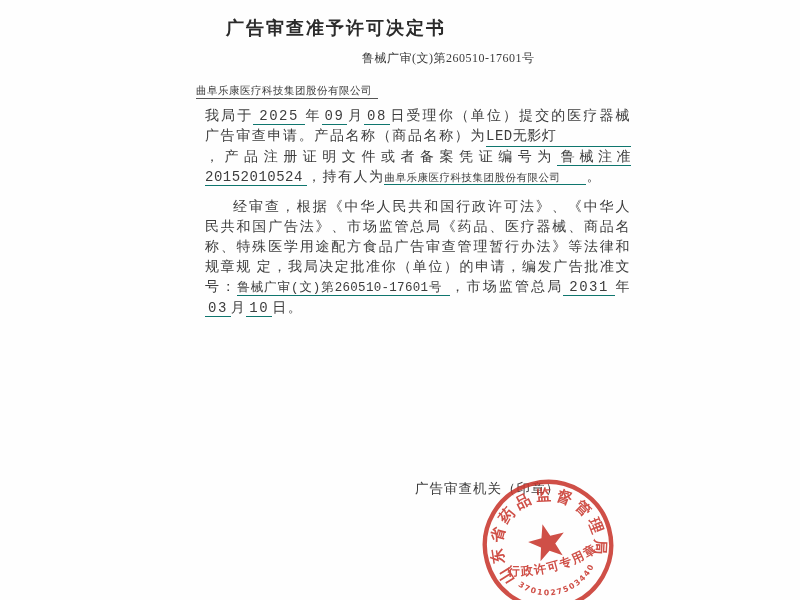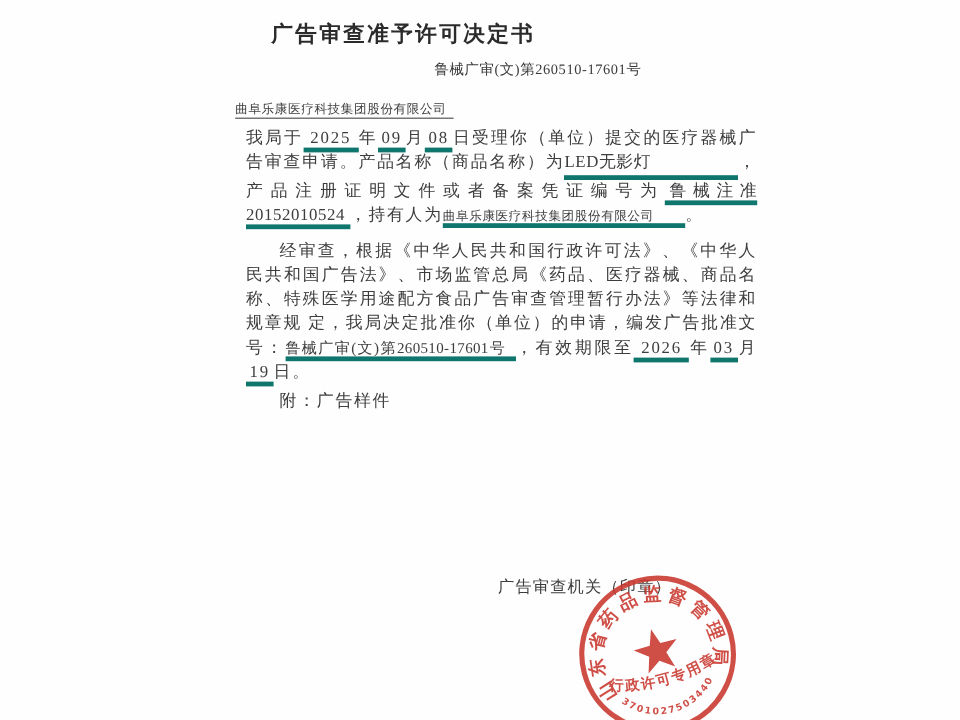--- a/index.html
+++ b/index.html
@@ -28,21 +28,21 @@
   }
   .body{
     position:absolute;top:106px;left:205px;width:426px;
     font-size:14px;line-height:20px;letter-spacing:1.5px;
     text-align:justify;
   }
   .body p{margin:0;}
   .p2{margin-top:9px !important;text-indent:2em;}
   .p3{margin-top:3px !important;text-indent:2em;}
   .attach{margin-top:4px !important;text-indent:2em;}
-  .u{border-bottom:4px solid #0f766e;}
+  .u{border-bottom:1px solid #0f766e;font-family:Liberation Mono, monospace;}
   .num{padding:0 6px;}
   .num-sm{padding:0 3px;}
   .fill-product{display:inline-block;width:145px;letter-spacing:0.5px;text-indent:0;}
   .fill-holder{font-size:10.5px;letter-spacing:0.5px;padding-right:26px;}
   .fill-regno{letter-spacing:0.5px;padding:0 4px;}
   .fill-approval{font-size:12.5px;letter-spacing:0.3px;padding-right:8px;}
   .signoff{
     position:absolute;top:462px;left:415px;
     font-size:13.5px;letter-spacing:1px;line-height:30px;margin-top:12px;
   }
@@ -62,24 +62,23 @@
 
   <div class="doc-title">广告审查准予许可决定书</div>
 
   <div class="doc-no">鲁械广审(文)第260510-17601号</div>
 
   <div class="recipient">曲阜乐康医疗科技集团股份有限公司</div>
 
   <div class="body">
     <p class="p1"><span>我局于</span><span class="u num">2025</span><span>年</span><span class="u num-sm">09</span><span>月</span><span class="u num-sm">08</span><span>日受理你（单位）提交的医疗器械广告审查申请。产品名称（商品名称）为</span><span class="u fill-product">LED无影灯</span><span>，产品注册证明文件或者备案凭证编号为</span><span class="u fill-regno">鲁械注准 20152010524</span><span>，持有人为</span><span class="u fill-holder">曲阜乐康医疗科技集团股份有限公司</span><span>。</span></p>
 
-    <p class="p2"><span>经审查，根据《中华人民共和国行政许可法》、《中华人民共和国广告法》、市场监管总局《药品、医疗器械、商品名称、特殊医学用途配方食品广告审查管理暂行办法》等法律和规章规 定，我局决定批准你（单位）的申请，编发广告批准文号：</span><span class="u fill-approval">鲁械广审(文)第260510-17601号</span><span>，有效期限至</span><span class="u num">2026</span><span>年</span><span class="u num-sm">03</span><span>月</span><span class="u num-sm">19</span><span>日。</span></p>
+    <p class="p2"><span>经审查，根据《中华人民共和国行政许可法》、《中华人民共和国广告法》、市场监管总局《药品、医疗器械、商品名称、特殊医学用途配方食品广告审查管理暂行办法》等法律和规章规 定，我局决定批准你（单位）的申请，编发广告批准文号：</span><span class="u fill-approval">鲁械广审(文)第260510-17601号</span><span>，市场监管总局</span><span class="u num">2031</span><span>年</span><span class="u num-sm">03</span><span>月</span><span class="u num-sm">10</span><span>日。</span></p>
 
 
-    <p class="attach">附：广告样件</p>
   </div>
 
   <div class="signoff">
     <div>广告审查机关（印章）</div>
   </div>
 
   <div class="stamp">
     <svg width="136" height="136" viewBox="0 0 140 140">
       <defs>
         <path id="arcTop" d="M 24.5,86.8 A 48,48 0 1 1 115.5,86.8" fill="none"></path>

